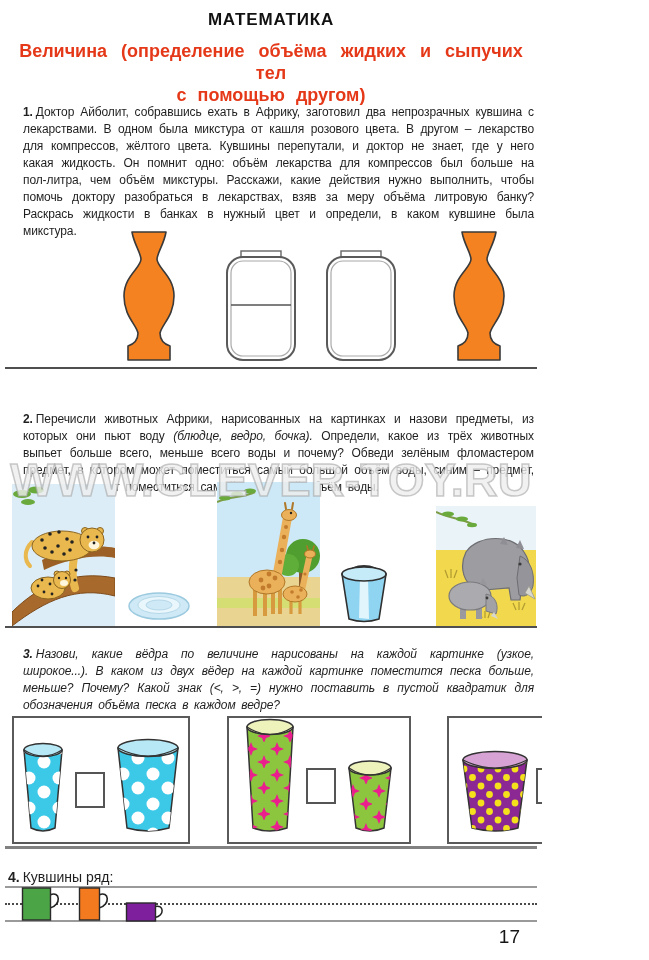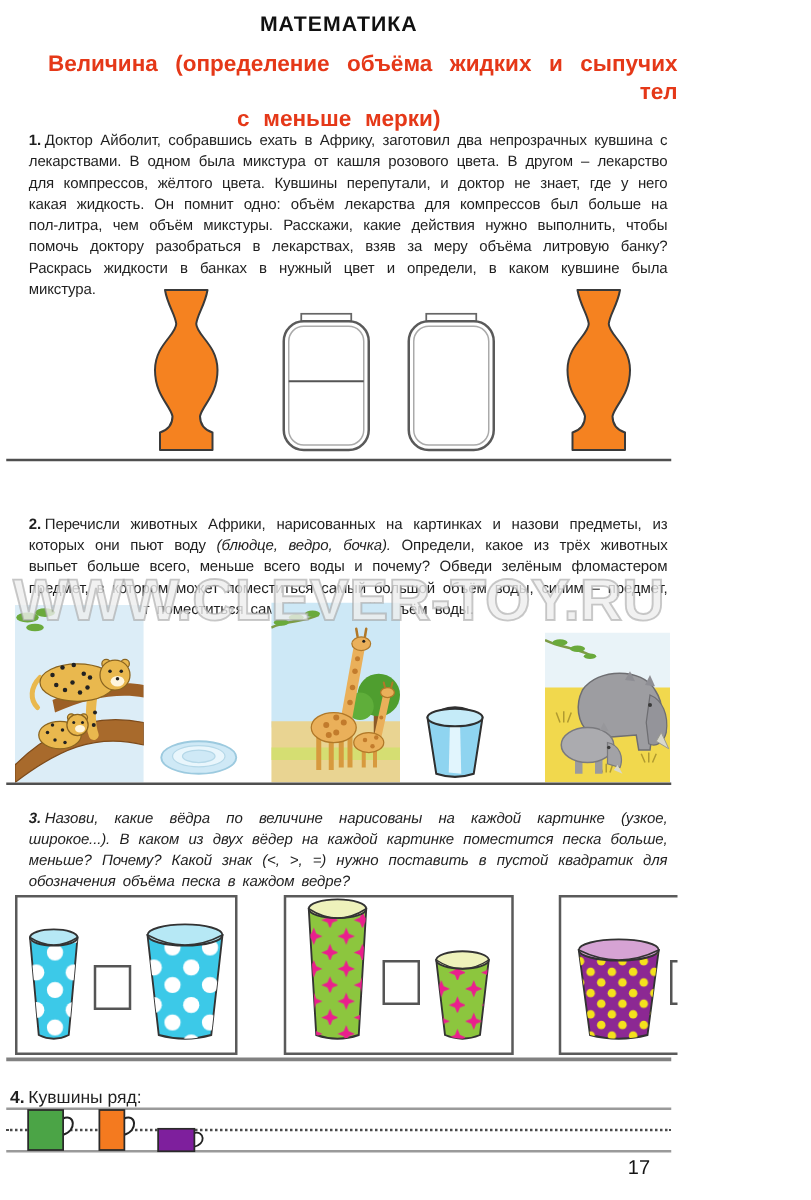--- a/index.html
+++ b/index.html
@@ -2,21 +2,21 @@
 <html style="--heading-red: #e53818; --jug-orange: #f58220; --bucket-cyan: #3cc9e8; --bucket-cyan-top: #b6e8f5; --bucket-green: #8cc63e; --bucket-green-top: #eef2bb; --star-magenta: #ea1f8d; --bucket-purple: #8c2893; --bucket-purple-top: #d6a3d4; --dot-yellow: #f4e11c; --mug-green: #4ba446; --mug-orange: #f47a1f; --mug-purple: #7e1f9d;"><head>
 <meta charset="utf-8">
 <style>
   html,body{margin:0;padding:0;background:#fff;}
   .page{position:relative;width:542px;height:960px;background:#fff;overflow:hidden;
         font-family:"Liberation Sans",sans-serif;color:#1f1f1f;}
   .title{position:absolute;top:10px;left:0;right:0;text-align:center;
          font-size:17px;font-weight:bold;letter-spacing:.8px;color:#111;}
   .subtitle{position:absolute;top:40px;left:0;right:0;text-align:center;font-weight:bold;
             font-size:18px;line-height:22px;color:var(--heading-red,#e53818);}
-  .subtitle .l1{word-spacing:9px;text-align:right;}
+  .subtitle .l1{word-spacing:9px;}
   .subtitle .l2{word-spacing:6px;}
   .task{position:absolute;left:8px;right:8px;font-size:12px;line-height:17px;
         text-align:justify;word-spacing:2.5px;letter-spacing:-0.1px;margin-left:15px;}
   .task .num{font-weight:bold;padding-right:3px;}
   #task1{top:92px;} #task2{top:399px;} #task3{top:634px;font-style:italic;}
   #task4{position:absolute;top:855px;left:8px;font-size:14px;}
   #task4 .num{font-weight:bold;padding-right:3px;}
   .row1{position:absolute;top:224px;left:0;width:649px;height:138px;display:flex;
         align-items:flex-end;padding-left:118px;box-sizing:border-box;}
   .row1 .jar{margin-left:44px;} .row1 .jar2{margin-left:26px;} .row1 .jugR{margin-left:50px;}
@@ -37,21 +37,21 @@
   .b1{width:178px;} .b2{width:184px;} .b3{width:190px;}
   .sq{width:30px;height:36px;border:2px solid #555;background:#fff;box-sizing:border-box;
       align-self:flex-end;}
   .sq1{margin:0 10px 26px;} .sq2{margin:0 10px 30px;} .sq3{margin:0 6px 30px;}
   .writing{position:absolute;top:880px;left:5px;right:5px;height:46px;}
   .wl{position:absolute;left:0;right:0;height:0;border-top:2px solid #9a9a9a;}
   .wl.t{top:6px;} .wl.b{top:40px;}
   .wdot{position:absolute;left:0;right:0;top:23px;height:0;border-top:2px dotted #4a4a4a;}
   .mug{position:absolute;z-index:2;}
   .mugG{left:16px;top:7px;} .mugO{left:73px;top:7px;} .mugP{left:120px;top:22px;}
-  .pagenum{position:absolute;top:926px;right:22px;font-size:16px;color:#151515;}
+  .pagenum{position:absolute;top:926px;right:22px;font-size:19px;color:#151515;}
   svg{display:block;}
 </style>
 </head>
 <body>
 
 <svg width="0" height="0" style="position:absolute" aria-hidden="true">
   <defs>
     <pattern id="dotsW" width="30" height="30" patternUnits="userSpaceOnUse">
       <circle cx="8" cy="8" r="6.5" fill="#ffffff"></circle>
         <circle cx="23" cy="22" r="6.5" fill="#ffffff"></circle>
@@ -66,21 +66,21 @@
     </pattern>
   </defs>
 </svg>
 
 <div class="page">
 
   <div class="title">МАТЕМАТИКА</div>
 
   <div class="subtitle">
     <div class="l1">Величина (определение объёма жидких и сыпучих тел</div>
-    <div class="l2">с меньше мерки)</div>
+    <div class="l2">с помощью другом)</div>
   </div>
 
   <p class="task" id="task1"><span class="num">1.</span><span>Доктор Айболит, собравшись ехать в Африку, заготовил два непрозрачных кувшина с лекарствами. В одном была микстура от кашля розового цвета. В другом – лекарство для компрессов, жёлтого цвета. Кувшины перепутали, и доктор не знает, где у него какая жидкость. Он помнит одно: объём лекарства для компрессов был больше на пол-литра, чем объём микстуры. Расскажи, какие действия нужно выполнить, чтобы помочь доктору разобраться в лекарствах, взяв за меру объёма литровую банку? Раскрась жидкости в банках в нужный цвет и определи, в каком кувшине была микстура.</span></p>
 
   <div class="row1">
     <svg width="62" height="132" viewBox="0 0 62 132">
       <path d="M14,2 L48,2 C46,14 40,21 39,29 C39,38 56,46 56,66 C56,86 44,94 42,103 C42,110 46,114 52,116 L52,130 L10,130 L10,116 C16,114 20,110 20,103 C18,94 6,86 6,66 C6,46 23,38 23,29 C22,21 16,14 14,2 Z" fill="var(--jug-orange,#f58220)" stroke="#3a3a3a" stroke-width="1.6" stroke-linejoin="round"></path>
     </svg>
     <svg class="jar" width="74" height="112" viewBox="0 0 74 112">
       <rect x="17" y="1" width="40" height="6" fill="#fff" stroke="#666" stroke-width="1.4"></rect>

